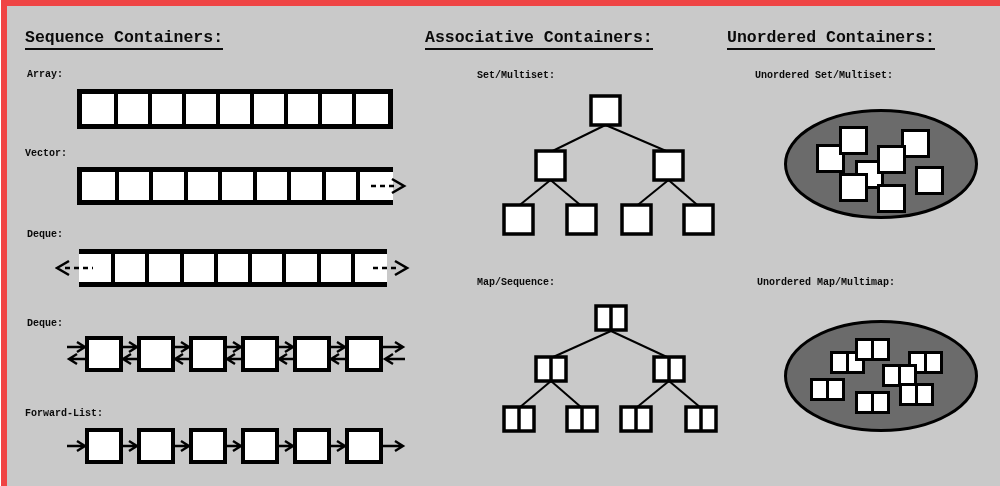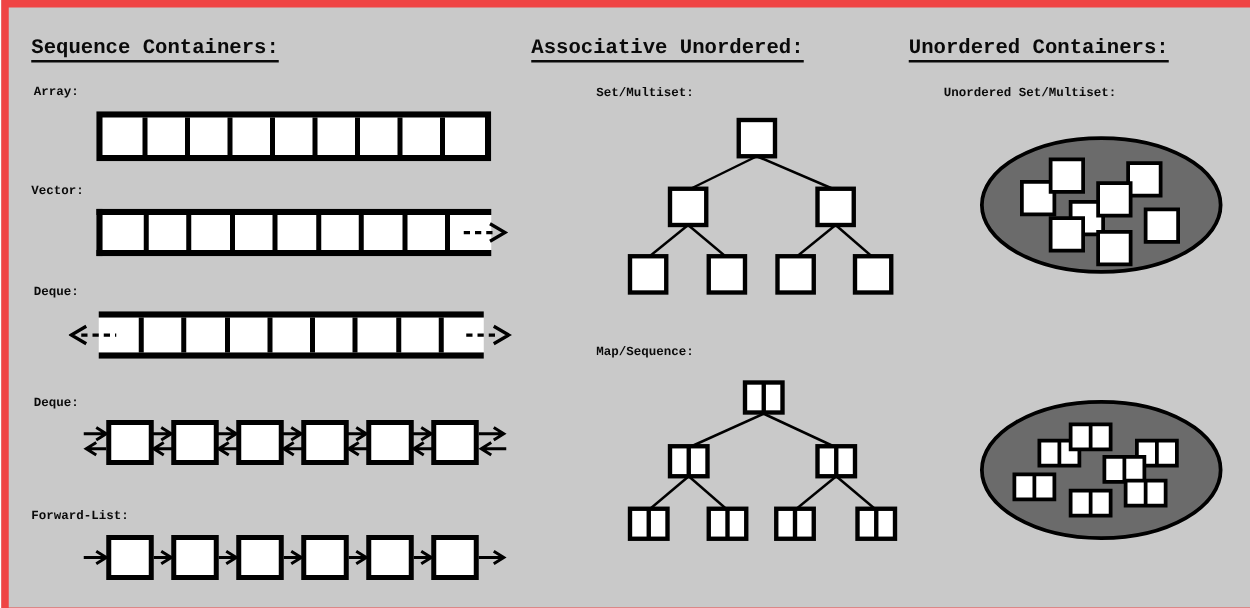--- a/index.html
+++ b/index.html
@@ -140,21 +140,21 @@
       <path d="M2 20 H18 M12 15 L20 20 L12 25"></path>
       <path d="M58 20 H70 M64 15 L72 20 L64 25"></path>
       <path d="M110 20 H122 M116 15 L124 20 L116 25"></path>
       <path d="M162 20 H174 M168 15 L176 20 L168 25"></path>
       <path d="M214 20 H226 M220 15 L228 20 L220 25"></path>
       <path d="M266 20 H278 M272 15 L280 20 L272 25"></path>
       <path d="M318 20 H336 M330 15 L338 20 L330 25"></path>
     </g>
   </svg>
 
-  <div class="abs heading" style="left:418px;top:22px">Associative Unordered:</div>
+  <div class="abs heading" style="left:418px;top:22px">Associative Containers:</div>
 
   <div class="abs sublabel" style="left:470px;top:64px">Set/Multiset:</div>
   <svg class="abs" style="left:488px;top:86px" width="226" height="146" viewBox="0 0 226 146">
     <g stroke="#000" stroke-width="2">
       <line x1="110.5" y1="33" x2="55.5" y2="60"></line>
         <line x1="110.5" y1="33" x2="173.5" y2="60"></line>
       <line x1="55.5" y1="88" x2="23.5" y2="114"></line>
         <line x1="55.5" y1="88" x2="86.5" y2="114"></line>
       <line x1="173.5" y1="88" x2="141.5" y2="114"></line>
         <line x1="173.5" y1="88" x2="203.5" y2="114"></line>
@@ -208,20 +208,21 @@
       <rect x="37.5" y="39.5" width="26" height="26"></rect>
       <rect x="60.5" y="21.5" width="26" height="26"></rect>
       <rect x="122.5" y="24.5" width="26" height="26"></rect>
       <rect x="98.5" y="40.5" width="26" height="26"></rect>
       <rect x="136.5" y="61.5" width="26" height="26"></rect>
       <rect x="60.5" y="68.5" width="26" height="26"></rect>
       <rect x="98.5" y="79.5" width="26" height="26"></rect>
     </g>
   </svg>
 
+  <div class="abs sublabel" style="left:750px;top:271px">Unordered Map/Multimap:</div>
   <svg class="abs" style="left:773px;top:311px" width="204" height="118" viewBox="0 0 204 118">
     <ellipse cx="101" cy="59" rx="95.5" ry="54.5" fill="#6b6b6b" stroke="#000" stroke-width="3"></ellipse>
     <g fill="#ffffff" stroke="#000" stroke-width="3">
       <rect x="51.5" y="35.5" width="32" height="20"></rect>
         <line x1="67.5" y1="35.5" x2="67.5" y2="55.5"></line>
       <rect x="76.5" y="22.5" width="32" height="20"></rect>
         <line x1="92.5" y1="22.5" x2="92.5" y2="42.5"></line>
       <rect x="129.5" y="35.5" width="32" height="20"></rect>
         <line x1="145.5" y1="35.5" x2="145.5" y2="55.5"></line>
       <rect x="103.5" y="48.5" width="32" height="20"></rect>

